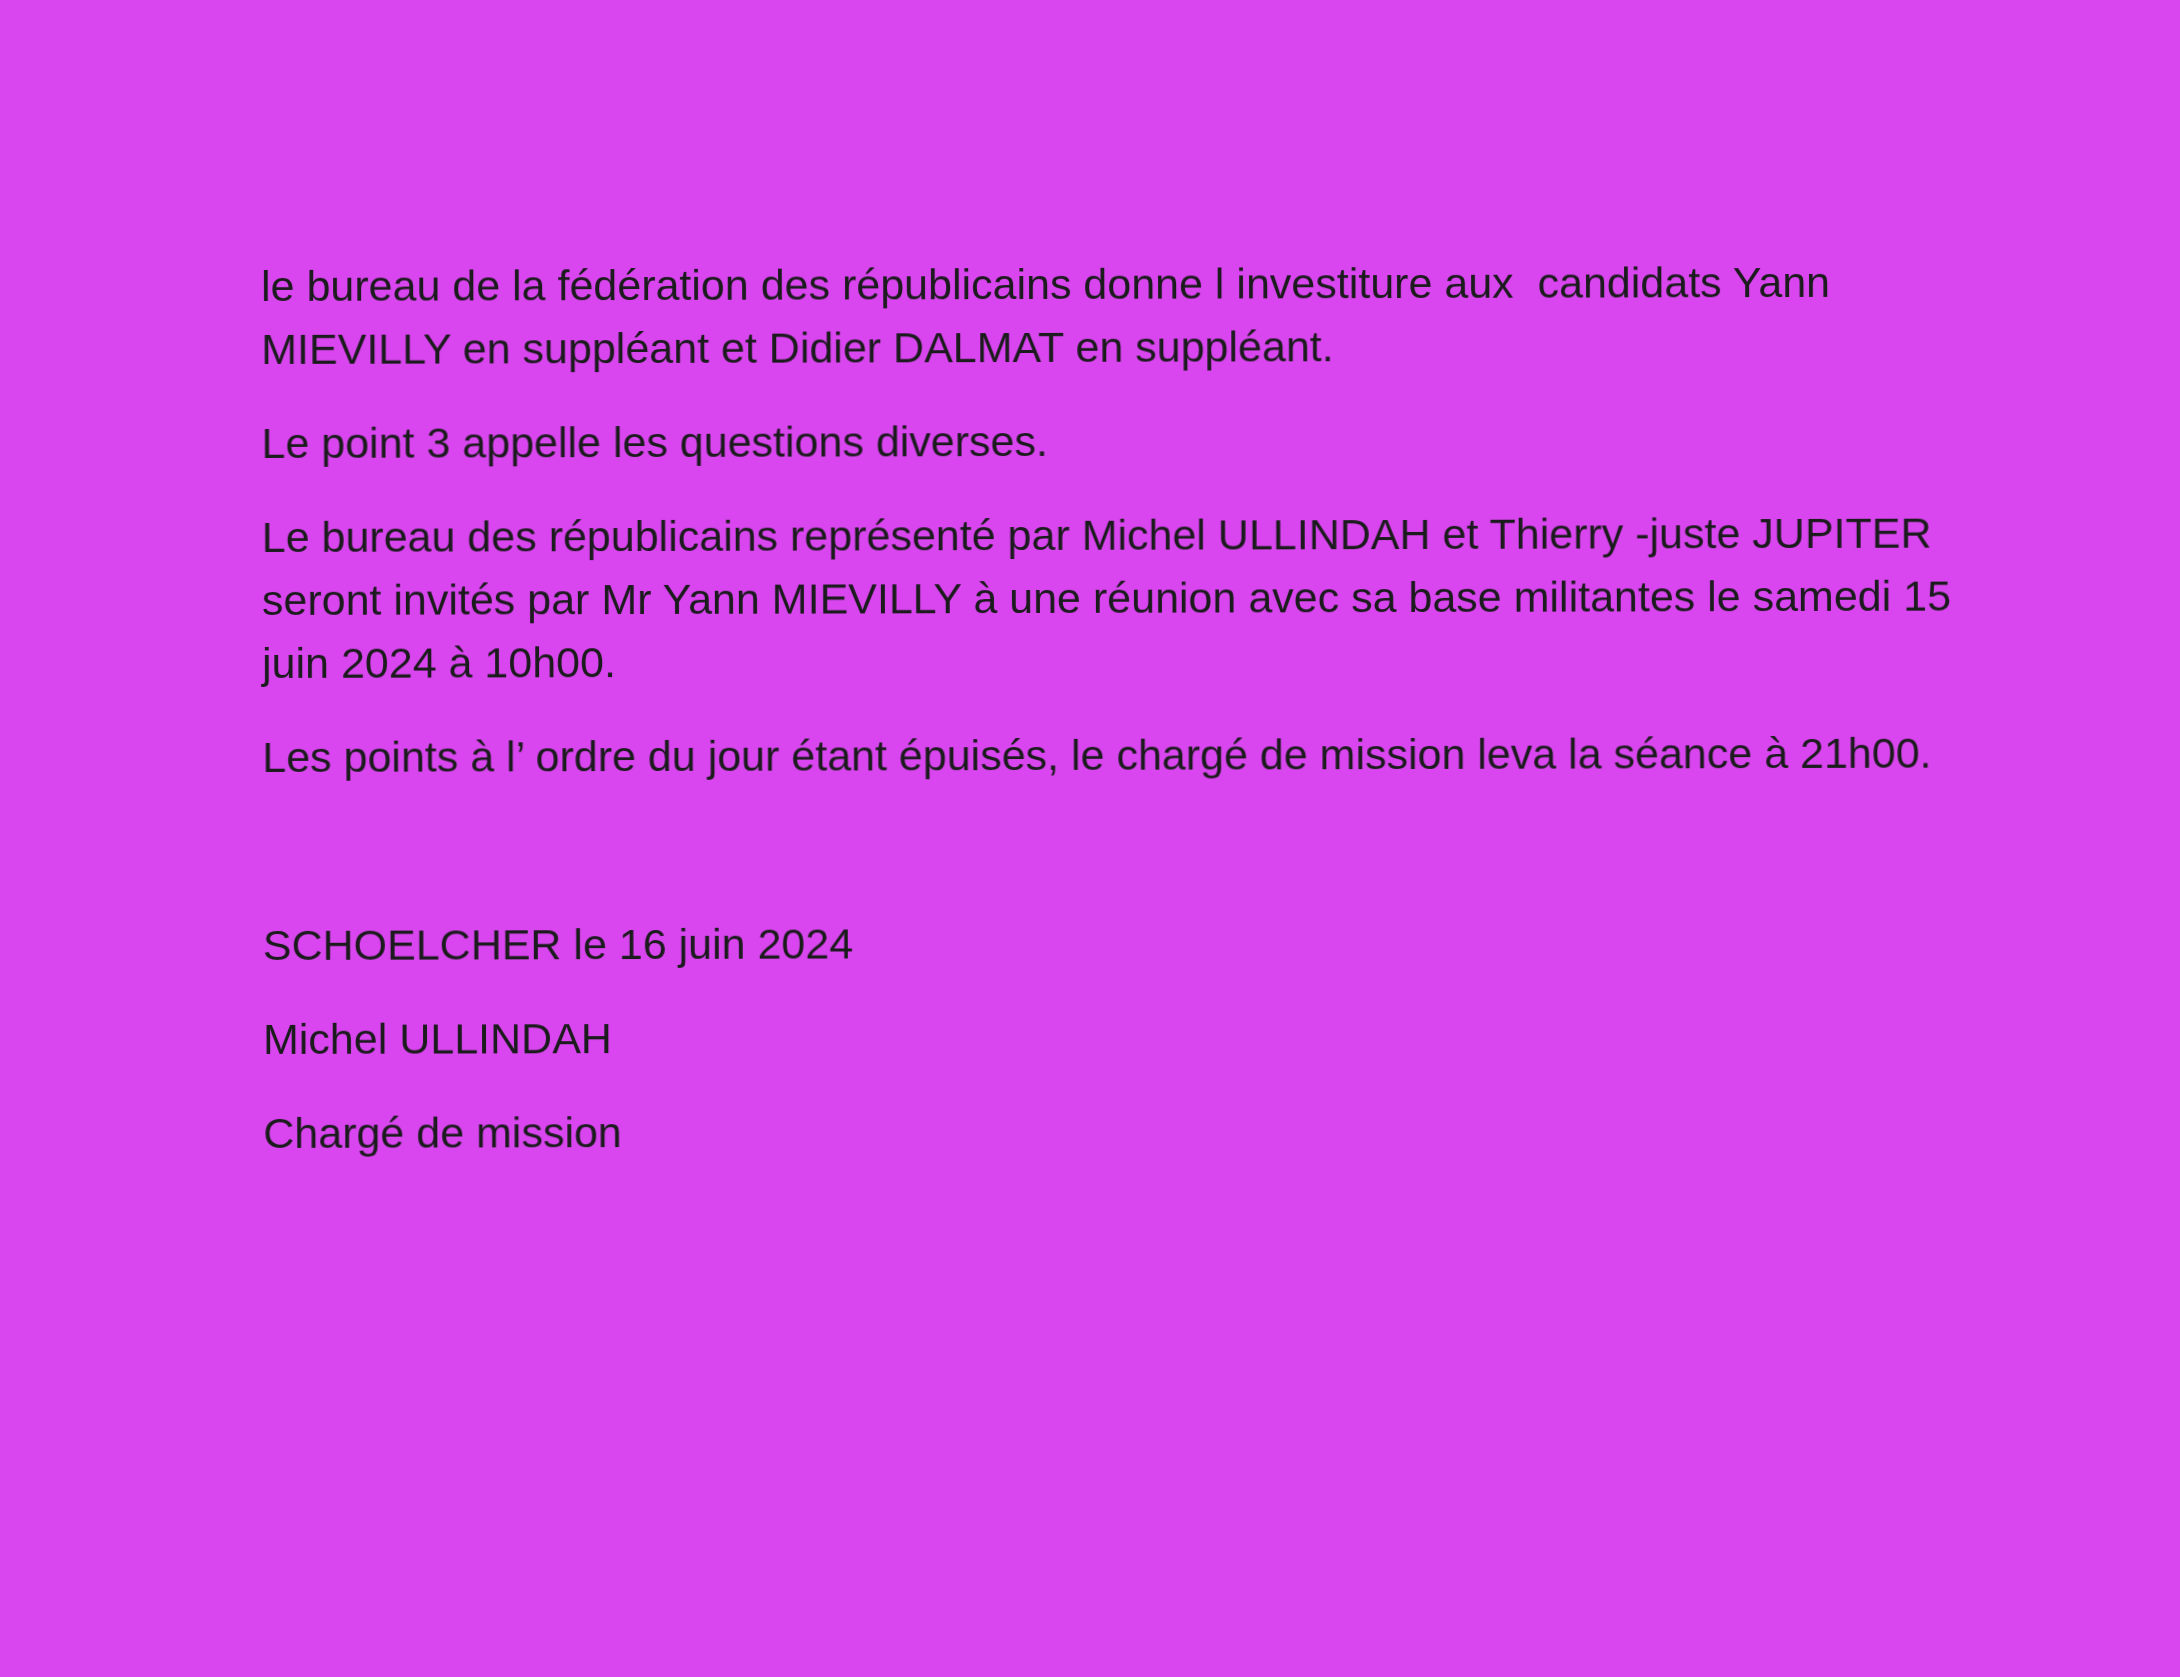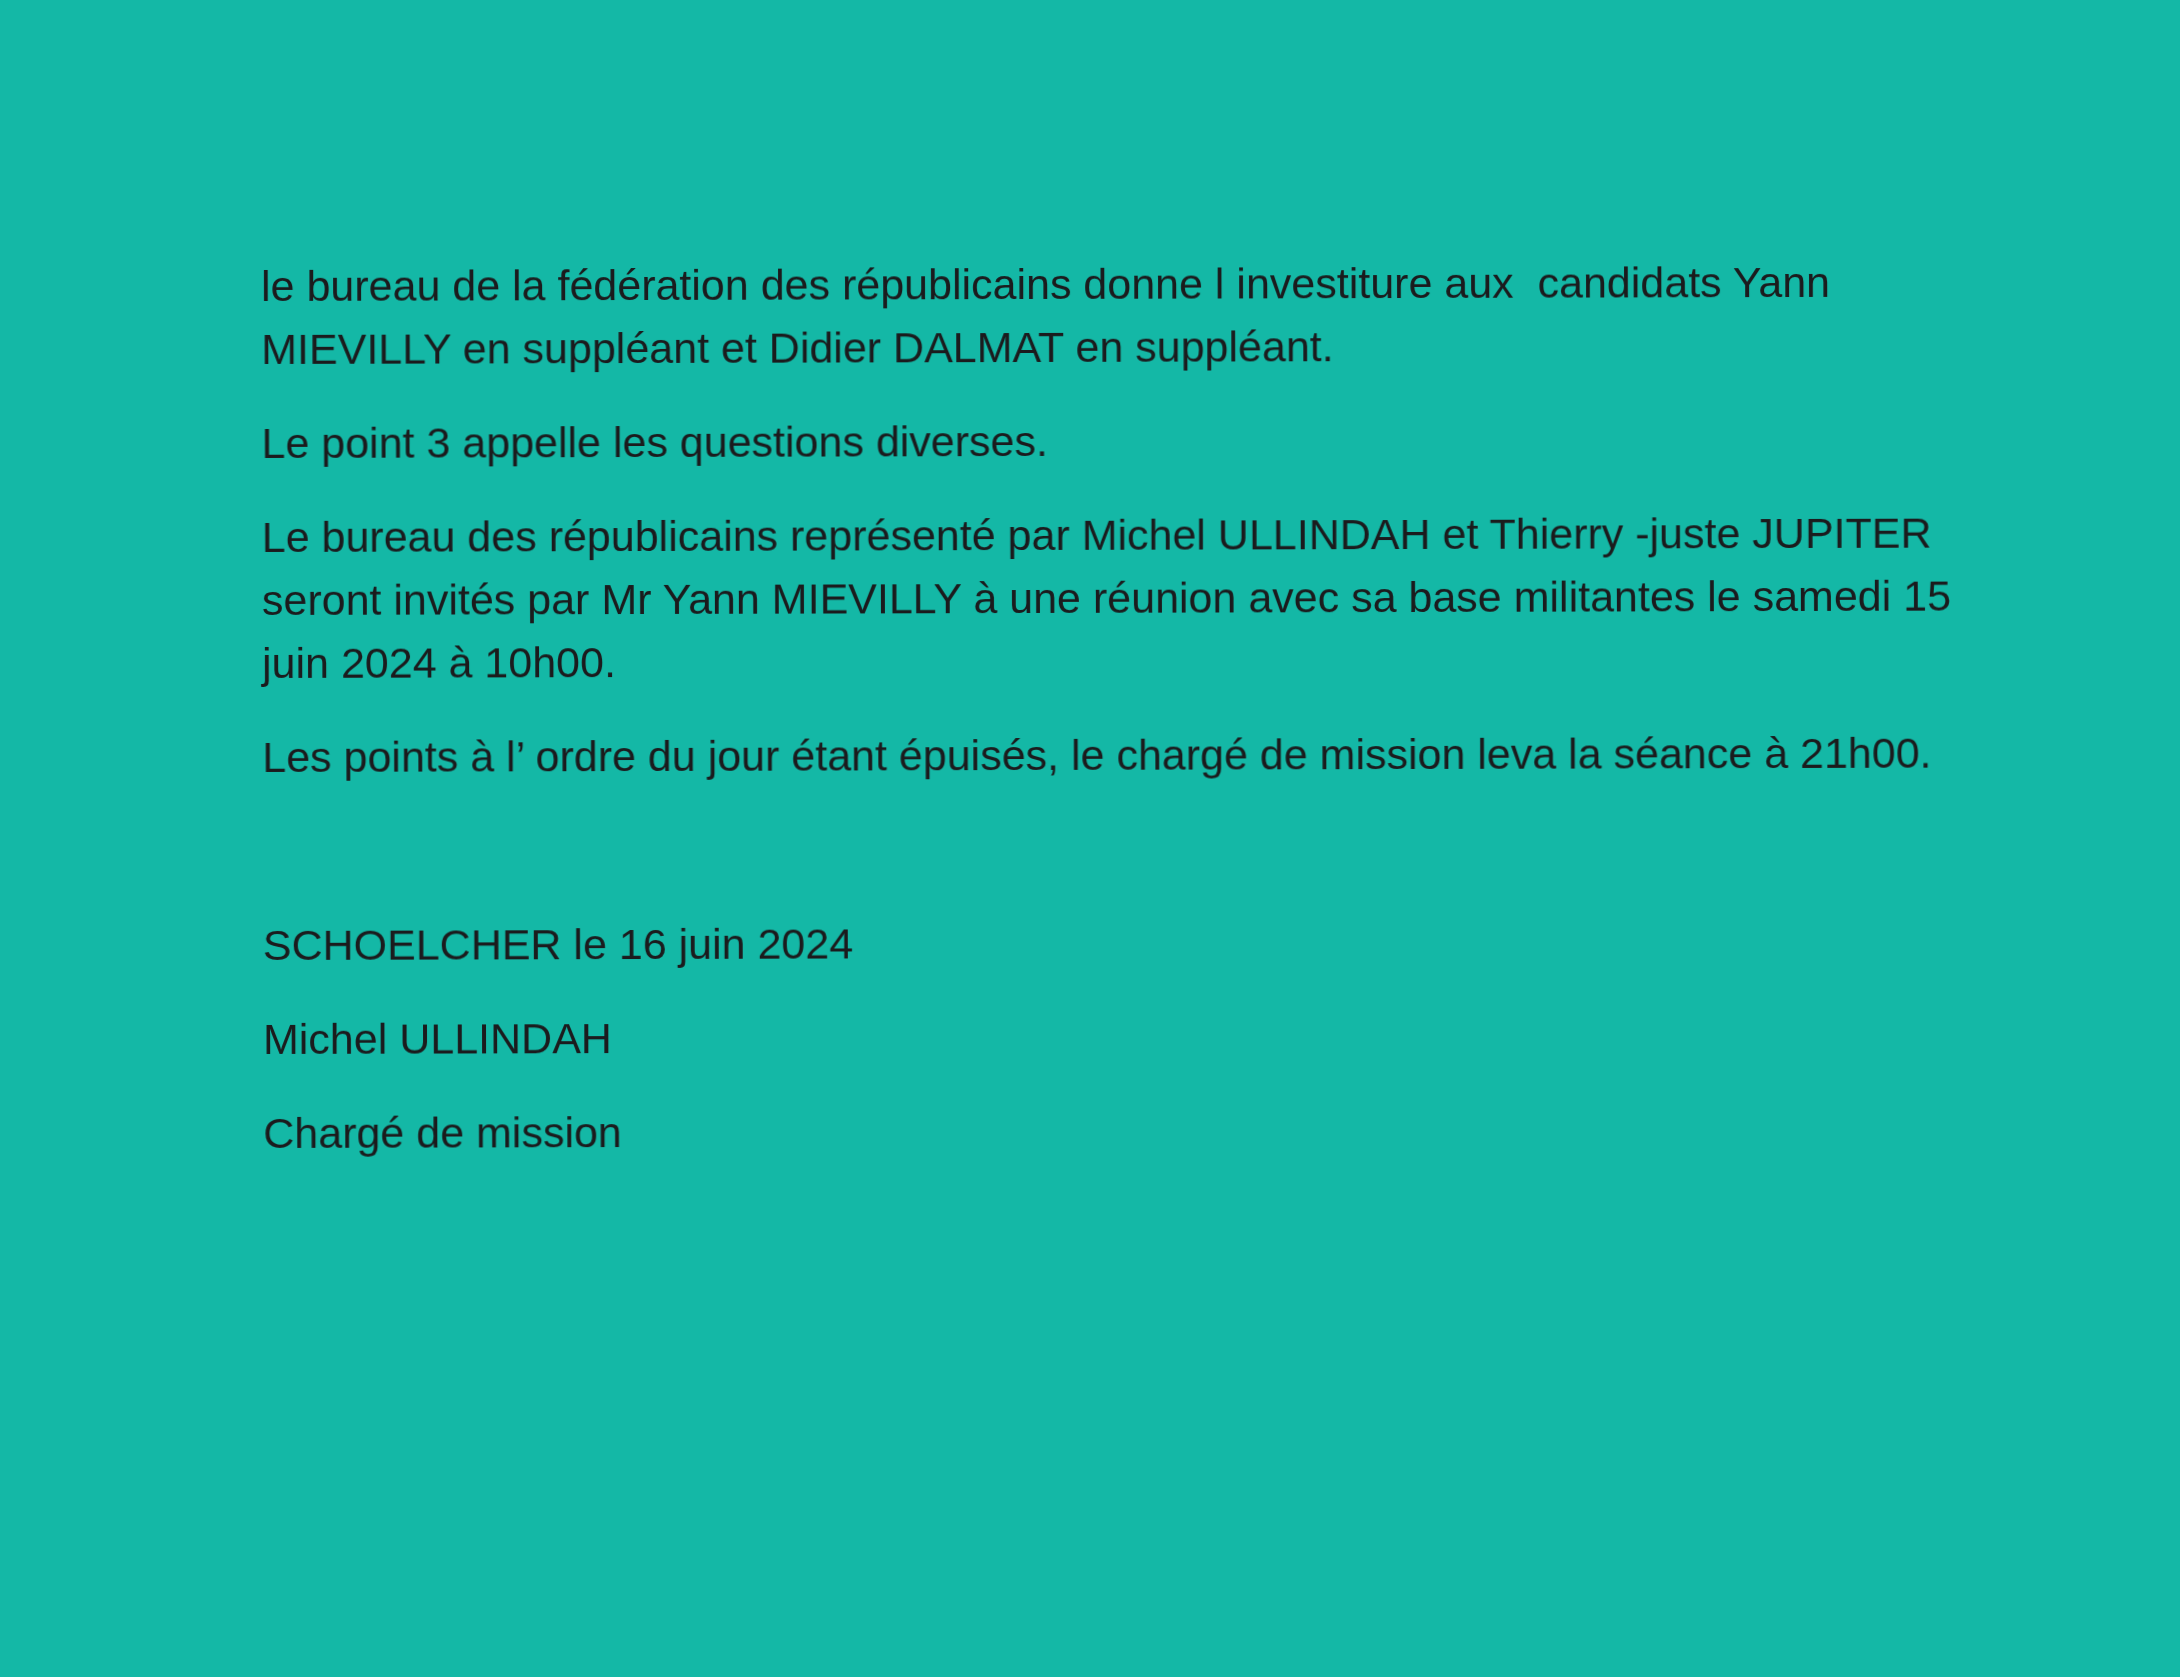--- a/index.html
+++ b/index.html
@@ -9,21 +9,21 @@
   body {
     width: 2181px;
     height: 1677px;
     background: #ffffff;
     overflow: hidden;
     position: relative;
   }
   .page {
     position: absolute;
     inset: 0;
-    background: #14b8a6;
+    background: #d946ef;
   }
   
   .doc-text {
     position: absolute;
     left: 261px;
     top: 255px;
     width: 1704px;
     color: #1b1b1d;
     font-family: "Liberation Sans", "DejaVu Sans", sans-serif;
     font-size: 43px;

